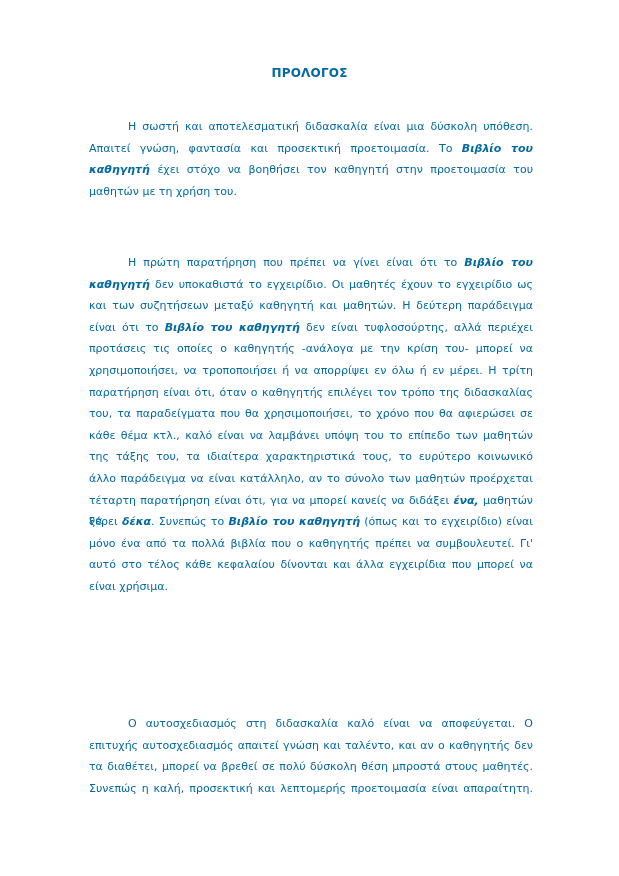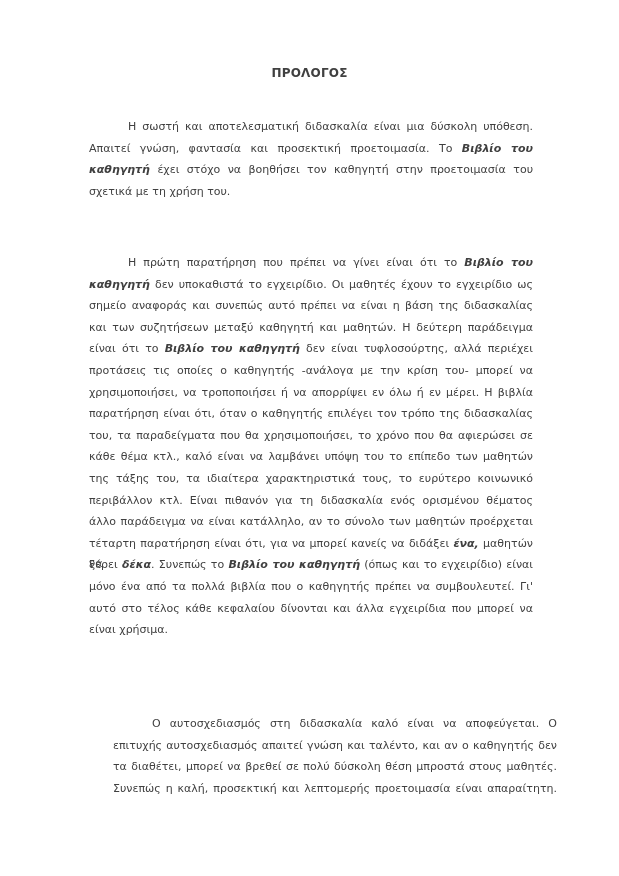--- a/index.html
+++ b/index.html
@@ -1,19 +1,19 @@
 <!DOCTYPE html>
 <html><head>
 <meta charset="utf-8">
 <style>
   html, body { margin: 0; padding: 0; background: #ffffff; }
   body { width: 619px; height: 876px; position: relative; overflow: hidden; }
   .page {
     position: absolute; left: 0; top: 0; width: 619px; height: 876px; background: #fff;
-    font-family: "DejaVu Sans", sans-serif; color: #404040;
+    font-family: "DejaVu Sans", sans-serif; color: #0369a1;
   }
   .title {
     position: absolute; top: 66px; left: 0; width: 619px; text-align: center;
     font-weight: bold; font-size: 12px; letter-spacing: 0.2px;
   }
   .para { position: absolute; left: 89px; width: 444px; }
   .line {
     display: block; height: 21.6px; line-height: 20px; font-size: 11px;
     text-align: justify; text-align-last: justify; white-space: nowrap;
   }
@@ -25,41 +25,39 @@
 </style>
 </head>
 <body>
 
 <div class="page">
   <div class="title">ΠΡΟΛΟΓΟΣ</div>
   <div class="para" id="p0" style="top:117px;">
       <span class="line wrap indent"><span>Η σωστή και αποτελεσματική διδασκαλία είναι μια δύσκολη υπόθεση.</span></span>
       <span class="line wrap"><span>Απαιτεί γνώση, φαντασία και προσεκτική προετοιμασία. Το </span><span class="bi">Βιβλίο του</span></span>
       <span class="line wrap"><span class="bi">καθηγητή</span><span> έχει στόχο να βοηθήσει τον καθηγητή στην προετοιμασία του</span></span>
-      <span class="line wrap last"><span>σχετικά με τη  χρήση του.</span></span>
+      <span class="line wrap last"><span>μαθητών με τη  χρήση του.</span></span>
     </div>
   <div class="para" id="p1" style="top:253px;">
       <span class="line wrap indent"><span>Η </span><span class="b">πρώτη</span><span> παρατήρηση που πρέπει να γίνει είναι ότι το </span><span class="bi">Βιβλίο του</span></span>
       <span class="line wrap"><span class="bi">καθηγητή</span><span> δεν υποκαθιστά το εγχειρίδιο. Οι μαθητές έχουν το εγχειρίδιο ως</span></span>
-      <span class="line wrap"><span>σημείο αναφοράς και συνεπώς αυτό πρέπει να είναι η βάση της διδασκαλίας</span></span>
       <span class="line wrap"><span>και των συζητήσεων μεταξύ καθηγητή και μαθητών.  Η </span><span class="b">δεύτερη</span><span> παράδειγμα</span></span>
       <span class="line wrap"><span>είναι ότι το </span><span class="bi">Βιβλίο του καθηγητή</span><span> δεν είναι τυφλοσούρτης, αλλά περιέχει</span></span>
       <span class="line wrap"><span>προτάσεις τις οποίες ο καθηγητής -ανάλογα με την κρίση του- μπορεί να</span></span>
-      <span class="line wrap"><span>χρησιμοποιήσει, να τροποποιήσει ή να απορρίψει εν όλω ή  εν μέρει.  Η </span><span class="b">βιβλία</span></span>
+      <span class="line wrap"><span>χρησιμοποιήσει, να τροποποιήσει ή να απορρίψει εν όλω ή  εν μέρει.  Η </span><span class="b">τρίτη</span></span>
       <span class="line wrap"><span>παρατήρηση είναι ότι,  όταν ο καθηγητής  επιλέγει τον τρόπο της διδασκαλίας</span></span>
       <span class="line wrap"><span>του, τα παραδείγματα που θα χρησιμοποιήσει, το χρόνο που θα αφιερώσει σε</span></span>
       <span class="line wrap"><span>κάθε θέμα κτλ., καλό είναι να λαμβάνει υπόψη του το επίπεδο των μαθητών</span></span>
       <span class="line wrap"><span>της τάξης του, τα ιδιαίτερα χαρακτηριστικά τους, το ευρύτερο κοινωνικό</span></span>
-      <span class="line wrap"><span>περιβάλλον κτλ.  Είναι πιθανόν για τη διδασκαλία ενός ορισμένου θέματος</span></span>
       <span class="line wrap"><span>άλλο παράδειγμα να είναι κατάλληλο, αν το σύνολο των μαθητών προέρχεται</span></span>
       <span class="line wrap"><span class="b">τέταρτη</span><span> παρατήρηση είναι ότι, για να μπορεί κανείς να διδάξει </span><span class="bi">ένα,</span><span> μαθητών να</span></span>
       <span class="line wrap"><span>ξέρει </span><span class="bi">δέκα</span><span>.  Συνεπώς το </span><span class="bi">Βιβλίο του καθηγητή</span><span> (όπως και το εγχειρίδιο) είναι</span></span>
       <span class="line wrap"><span>μόνο ένα από τα πολλά βιβλία που ο καθηγητής πρέπει να συμβουλευτεί. Γι'</span></span>
       <span class="line wrap"><span>αυτό στο τέλος κάθε κεφαλαίου δίνονται και άλλα εγχειρίδια που μπορεί να</span></span>
       <span class="line wrap last"><span>είναι χρήσιμα.</span></span>
     </div>
-  <div class="para" id="p2" style="top:714px;margin-left:24px;">
+  <div class="para" id="p2" style="top:714px;">
       <span class="line wrap indent"><span>Ο αυτοσχεδιασμός στη διδασκαλία καλό είναι να αποφεύγεται. Ο</span></span>
       <span class="line wrap"><span>επιτυχής αυτοσχεδιασμός απαιτεί γνώση και ταλέντο, και αν ο καθηγητής δεν</span></span>
       <span class="line wrap"><span>τα διαθέτει, μπορεί να βρεθεί σε πολύ δύσκολη θέση μπροστά στους μαθητές.</span></span>
       <span class="line wrap"><span>Συνεπώς η καλή, προσεκτική και λεπτομερής προετοιμασία είναι απαραίτητη.</span></span>
     </div>
 </div>
 
 </body></html>

